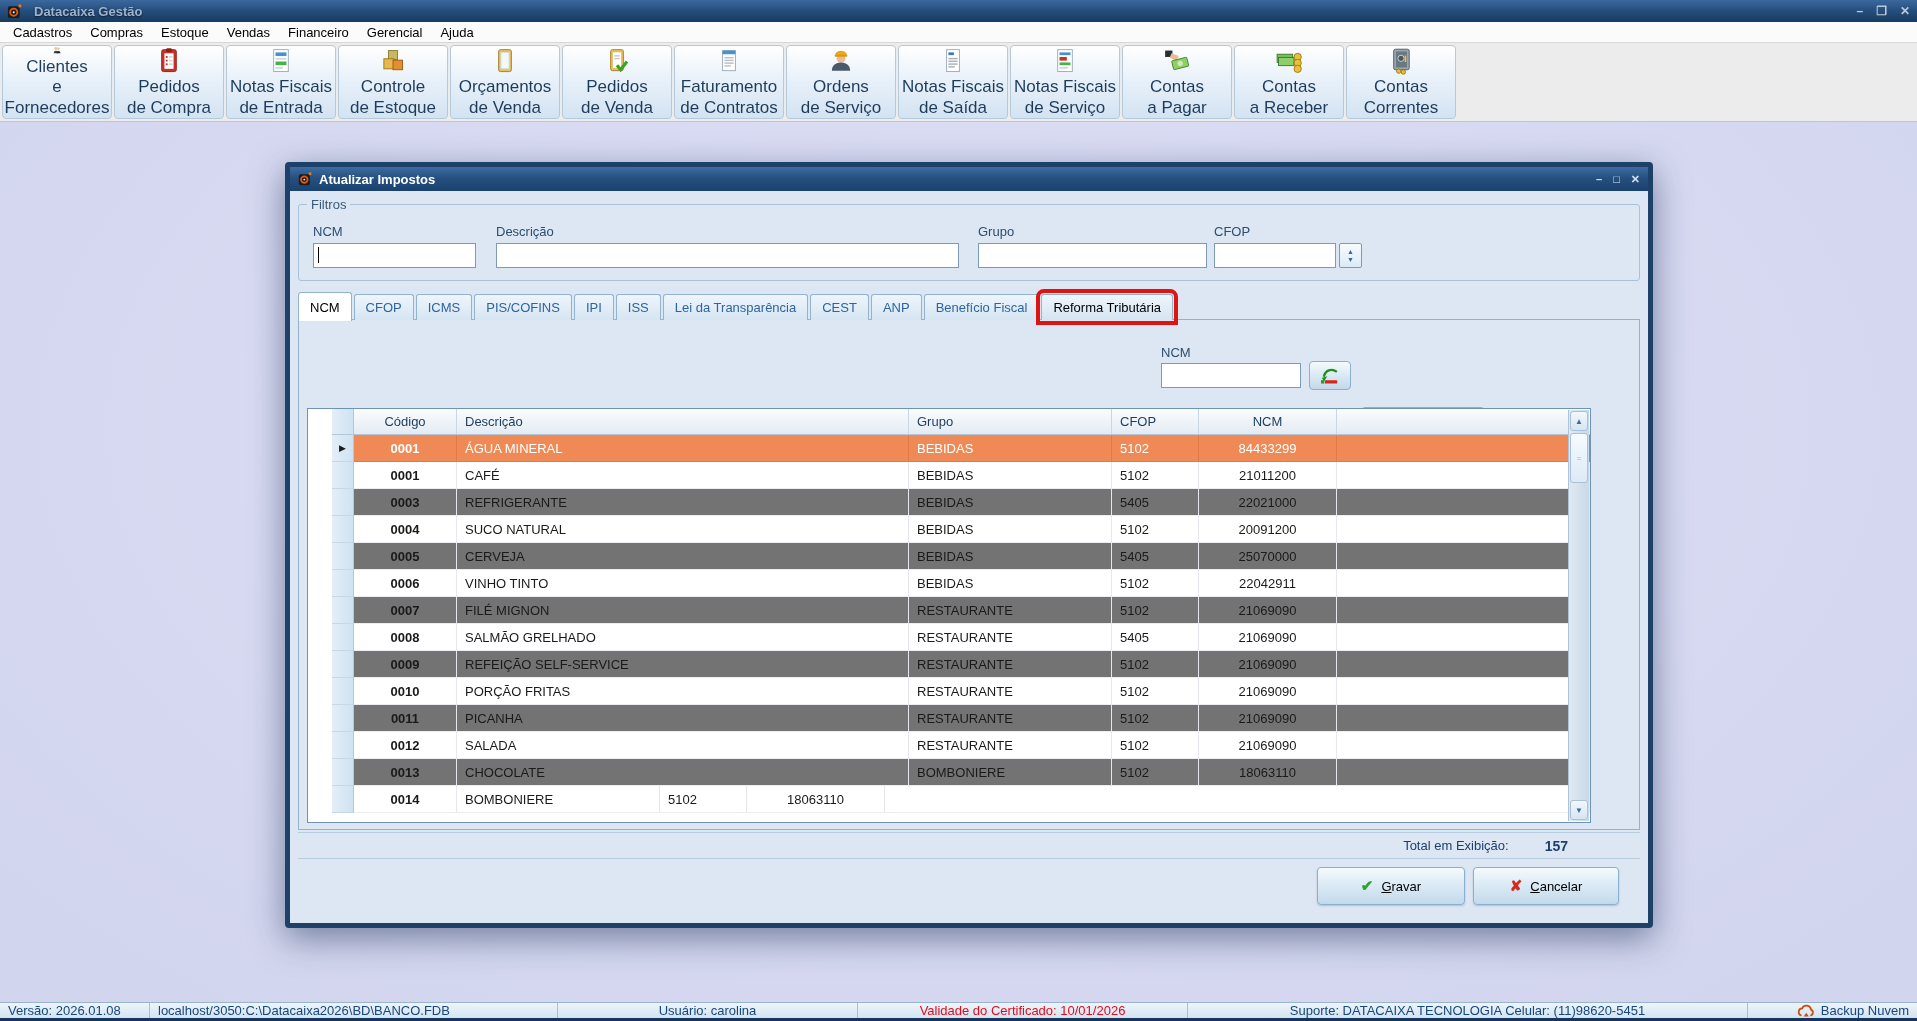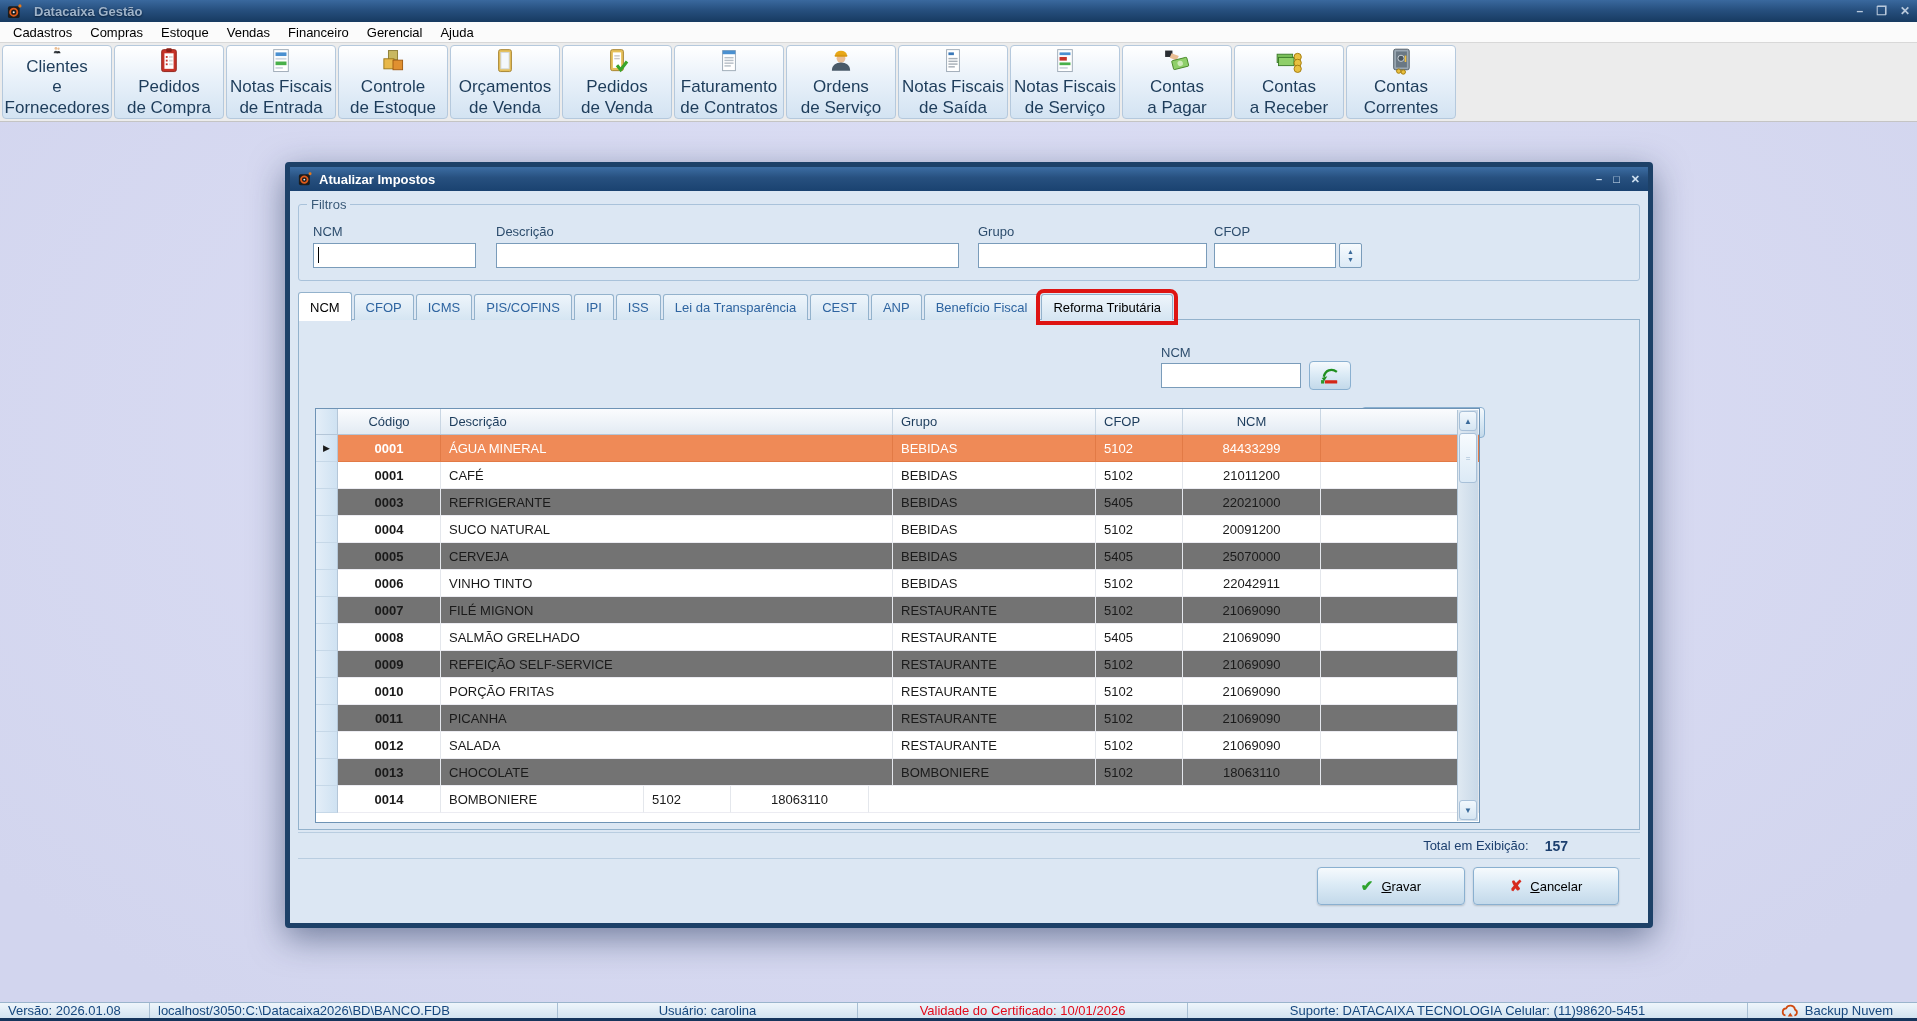--- a/index.html
+++ b/index.html
@@ -75,22 +75,22 @@
   .clear-btn { position:absolute; left:1010px; top:41px; width:42px; height:29px; border:1px solid #8ab0d0;
     border-radius:4px; background:linear-gradient(#f6fafd,#dcebf6 45%,#c3d9ea);
     display:flex; align-items:center; justify-content:center; }
   .clear-btn svg { width:22px; height:22px; }
   .update-btn { position:absolute; left:1062px; top:39px; width:124px; height:31px; border:1px solid #8ab0d0;
     border-radius:4px; background:linear-gradient(#f6fafd,#dcebf6 45%,#c3d9ea);
     display:flex; align-items:center; justify-content:center; gap:7px; font-size:13px; color:#000;margin-top:48px; }
   .update-btn svg { width:17px; height:17px; }
 
   
-  .grid { position:absolute; left:16px; top:88px; width:1165px; height:415px;
-    border:1px solid #6e93b5; background:#fff; overflow:hidden; }
+  .grid { position:absolute; left:8px; top:88px; width:1284px; height:415px;
+    border:1px solid #6e93b5; background:#fff; overflow:hidden;padding-left:24px; }
   .grid-header { display:flex; height:26px; background:linear-gradient(#fbfcfe,#e3ebf3);
     border-bottom:1px solid #b4c6d8; font-size:13px; color:#1c3c5c; }
   .gh-cell { display:flex; align-items:center; padding:0 8px; border-right:1px solid #c9d6e3; }
   .g-ind { width:22px; flex:none; background:linear-gradient(90deg,#e4eef8,#cfe2f2);
     border-right:1px solid #b4c6d8; display:flex; align-items:center; justify-content:center;
     font-size:9px; color:#1a1a1a; }
   .c-codigo { width:103px; flex:none; justify-content:center; }
   .c-desc   { width:452px; flex:none; }
   .c-grupo  { width:203px; flex:none; }
   .c-cfop   { width:87px;  flex:none; }
@@ -111,41 +111,41 @@
     background:linear-gradient(#f2f8fd,#d5e5f2); color:#3a6a9a; font-size:8px;
     display:flex; align-items:center; justify-content:center; }
   .vs-up { top:1px; } .vs-down { bottom:1px; }
   .vs-thumb { position:absolute; left:1px; top:23px; width:18px; height:50px; border:1px solid #a8c0d8;
     border-radius:3px; background:linear-gradient(#f7fbfe,#dceaf6); display:flex; align-items:center;
     justify-content:center; color:#9ab4cc; font-size:8px; }
 
   
   .total-bar { position:absolute; left:8px; top:665px; width:1342px; height:27px;
     border-top:1px solid #b9cde0; border-bottom:1px solid #b9cde0; display:flex; align-items:center;
-    justify-content:flex-end; font-size:13px; color:#1c3f6e; padding-right:72px; gap:16px; }
+    justify-content:flex-end; font-size:13px; color:#1c3f6e; padding-right:72px; gap:36px; }
   .total-value { font-weight:bold; font-size:14px; }
   .dlg-btn { position:absolute; top:700px; height:38px; border:1px solid #8ab0d0; border-radius:4px;
     background:linear-gradient(#f6fafd,#dcebf6 45%,#c3d9ea); font-size:13px; color:#000;
     display:flex; align-items:center; justify-content:center; gap:8px; box-shadow:0 1px 2px rgba(0,0,0,.18); }
   .btn-gravar { left:1027px; width:148px; }
   .btn-cancelar { left:1183px; width:146px; }
   .check-glyph { color:#2ea32e; font-weight:bold; font-size:15px; }
   .x-glyph { color:#d62a1e; font-weight:bold; font-size:15px; }
 
   
   .statusbar { position:absolute; left:0; bottom:0; width:100%; height:19px;
     background:linear-gradient(#eef5fb,#d3e3f0); border-top:1px solid #9ab4cc;
     border-bottom:3px solid #16355c; display:flex; align-items:center; font-size:13px; color:#16477e; }
   .sb-cell { height:100%; display:flex; align-items:center; padding:0 8px; border-right:1px solid #a8bfd4; }
   .sb-version { width:150px; flex:none; }
   .sb-db { width:408px; flex:none; }
   .sb-user { width:300px; flex:none; justify-content:center; }
   .sb-cert { width:330px; flex:none; justify-content:center; color:#e30b1b; }
   .sb-support { width:560px; flex:none; justify-content:center; }
-  .sb-backup { flex:1; justify-content:flex-end; gap:6px; border-right:none; padding-right:24px; }
+  .sb-backup { flex:1; justify-content:flex-end; gap:6px; border-right:none; padding-right:8px; }
   .sb-backup svg { width:18px; height:14px; }
 
   .hidden-defs { position:absolute; width:0; height:0; overflow:hidden; }
 </style>
 </head>
 <body>
 
 <svg class="hidden-defs" xmlns="http://www.w3.org/2000/svg">
   <symbol id="app-icon" viewBox="0 0 16 16">
     <rect x="1" y="2.5" width="12.5" height="12.5" rx="2" fill="#1c1c1c"></rect>

